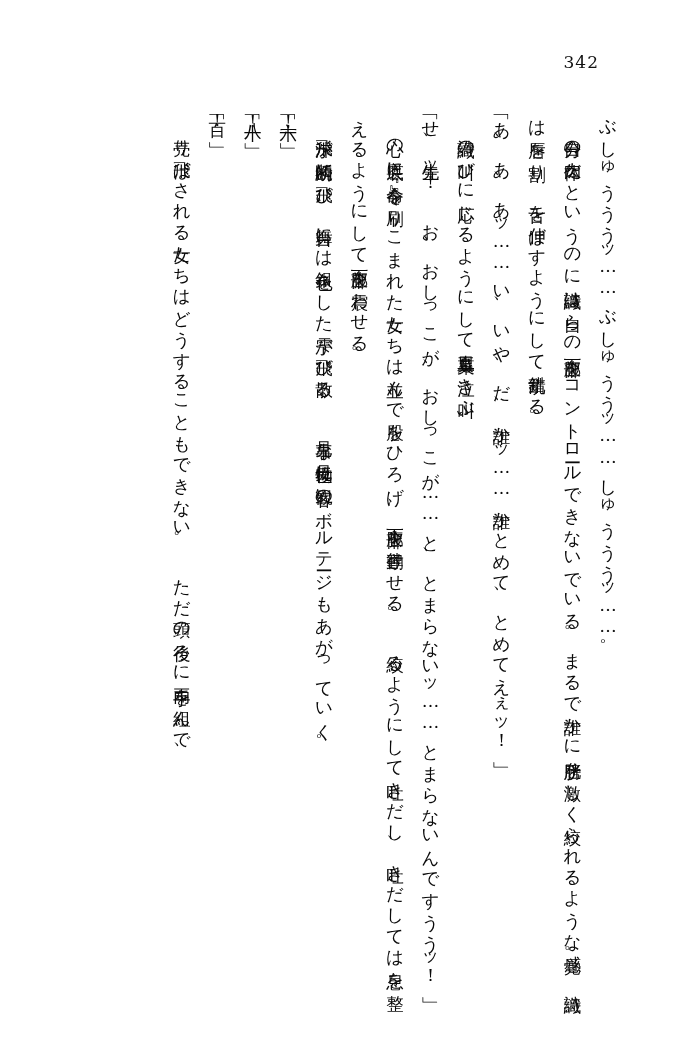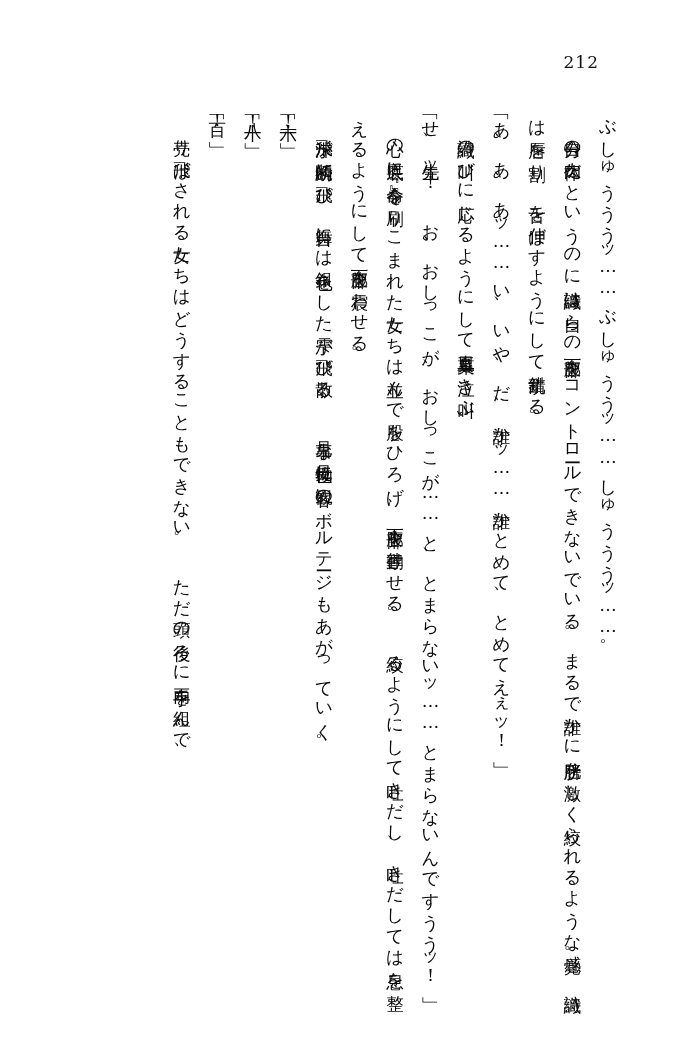--- a/index.html
+++ b/index.html
@@ -55,21 +55,21 @@
   }
   .indent {
     text-indent: 1em;
   }
 </style>
 </head>
 <body>
 
 <div id="page">
 
-  <div id="page-number">212</div>
+  <div id="page-number">342</div>
 
   <div id="text-block">
     <p class="para">ぶしゅうううッ……ぶしゅううッ……しゅうううッ……。</p>
     <p class="para indent">自分の肉体だというのに詩織は自らの下腹部をコントロールできないでいる。まるで誰かに膀胱を激しく絞られるような感覚。　詩織は唇を割り、舌を伸ばすようにして錯乱する。</p>
     <p class="para">「あ、あ、あッ……い、いや、だ、誰かッ……誰かとめて、とめてえぇッ!」</p>
     <p class="para indent">詩織の叫びに応じるようにして真里菜も泣き叫ぶ。</p>
     <p class="para">「せ、先生ッ!　お、おしっこが、おしっこが……と、とまらないッ……とまらないんですううッ!」</p>
     <p class="para indent">心の奥底に『命令』を刷りこまれた女たちは並んで股をひろげ、下腹部を律動させる。　絞るようにして吐きだし、吐きだしては息を整えるようにして下腹部を震わせる。</p>
     <p class="para indent">飛沫が断続的に飛び、舞台には銀色をした雫が飛び散る。　見事な見世物に観客のボルテージもあがっていく。</p>
     <p class="para">「六十!」</p>

